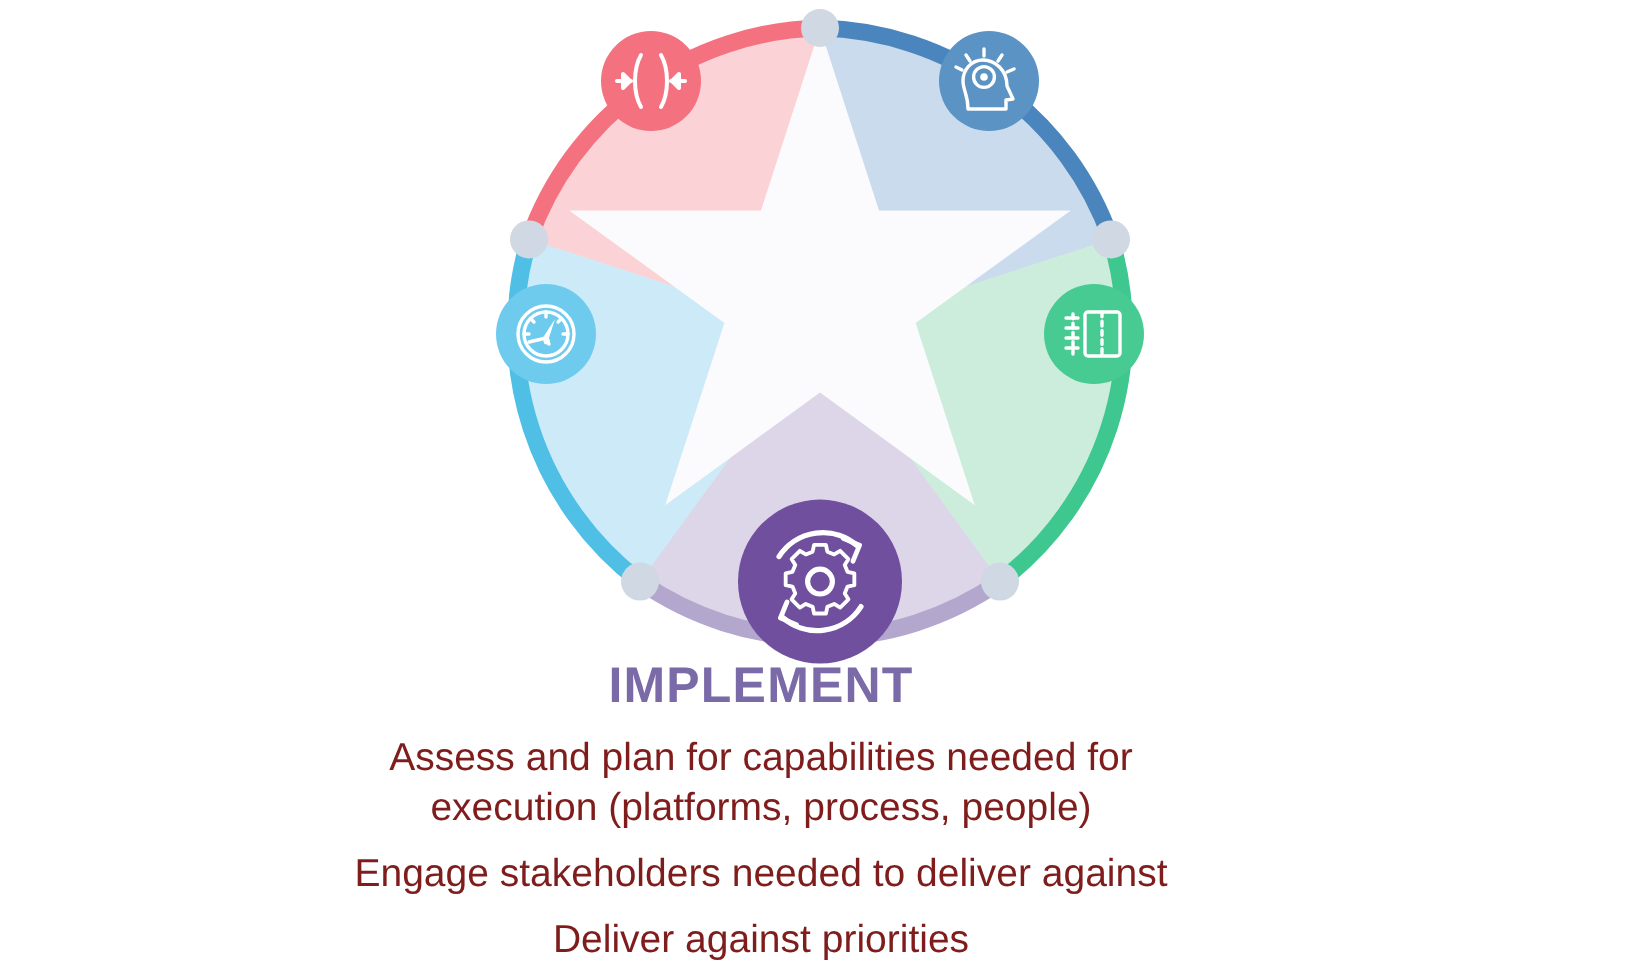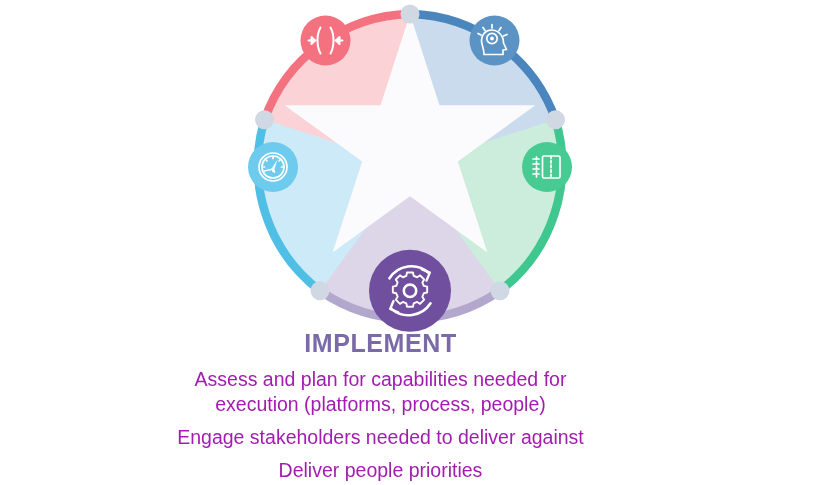--- a/index.html
+++ b/index.html
@@ -46,21 +46,21 @@
   #stage-title {
     font-size: 25px;
     font-weight: bold;
     letter-spacing: 0.6px;
     color: #7b6aa8;
     margin: 0 0 9px 0;
     line-height: 1.1;
   }
   .desc-line {
     font-size: 19.5px;
-    color: #a21caf;
+    color: #7f1d1d;
     line-height: 1.32;
     margin: 0 auto;
     max-width: 430px;
     font-weight: normal;
   }
   .desc-line + .desc-line {
     margin-top: 7px;
   }
   .desc-wide {
     max-width: 560px;
@@ -209,16 +209,16 @@
         </g>
       </g>
 
     </svg>
   </div>
 
   <div id="text-block">
     <h1 id="stage-title" style="color: rgb(123, 106, 168);">IMPLEMENT</h1>
     <p class="desc-line">Assess and plan for capabilities needed for execution (platforms, process, people)</p>
     <p class="desc-line desc-wide">Engage stakeholders needed to deliver against</p>
-    <p class="desc-line desc-wide">Deliver people priorities</p>
+    <p class="desc-line desc-wide">Deliver against priorities</p>
   </div>
 
 </div>
 
 </body></html>

